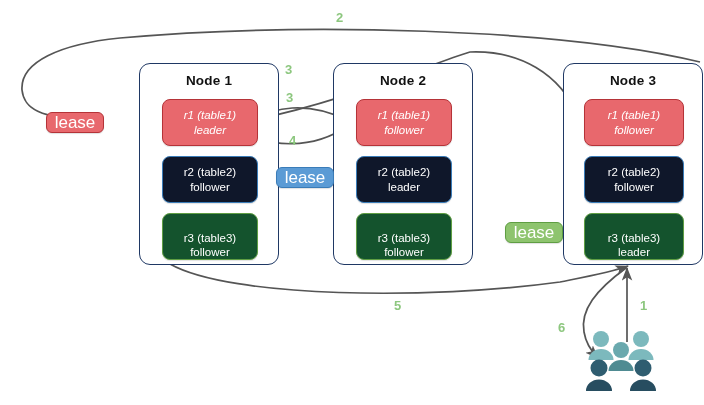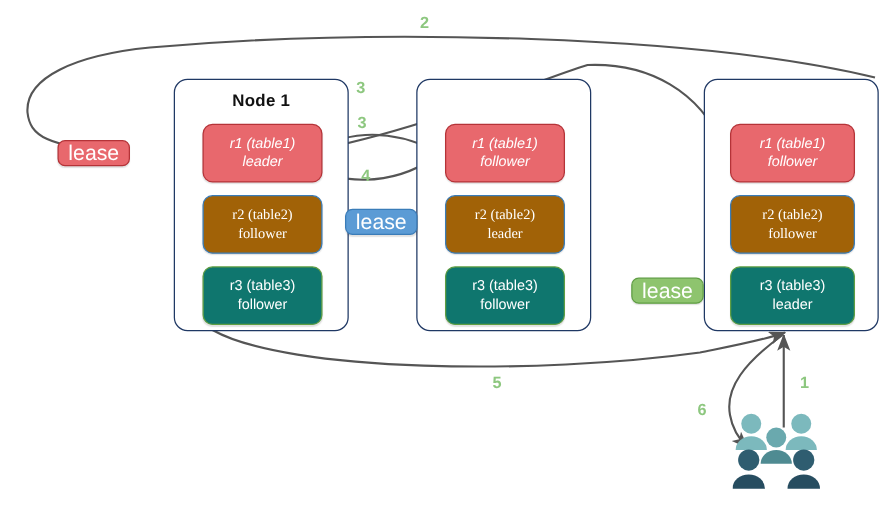--- a/index.html
+++ b/index.html
@@ -41,22 +41,22 @@
     box-sizing:border-box;
     display:flex;align-items:center;justify-content:center;
     text-align:center;
     line-height:1.22;
     font-size:11.5px;
     color:#ffffff;
     box-shadow:0 1px 1px rgba(0,0,0,.12);
   }
   .node.wide .replica{left:20px;width:100px;}
   .r-red  {background:#e8686d;border:1.6px solid #b53338;font-style:italic;}
-  .r-blue {background:#a16207;border:1.6px solid #3a7cb8;font-family:Liberation Serif, serif;}
-  .r-green{background:#0f766e;border:1.6px solid #5f9e43;}
+  .r-blue {background:#0f172a;border:1.6px solid #3a7cb8;}
+  .r-green{background:#14532d;border:1.6px solid #5f9e43;align-items:flex-end;}
   .slot0{top:35px;}
   .slot1{top:92px;}
   .slot2{top:149px;}
 
   
   .lease{
     position:absolute;
     width:58px;height:21px;
     border-radius:6px;
     box-sizing:border-box;
@@ -126,20 +126,21 @@
     </div>
     <div class="replica r-green slot2">
       <span>
         <span>r3 (table3)</span><br>
         <span>follower</span>
       </span>
     </div>
   </div>
 
   <div class="node" id="node2" style="left:333px;top:63px;width:140px;height:202px;">
+    <div class="node-title">Node 2</div>
 
     <div class="replica r-red slot0">
       <span>
         <span>r1 (table1)</span><br>
         <span>follower</span>
       </span>
     </div>
     <div class="replica r-blue slot1">
       <span>
         <span>r2 (table2)</span><br>
@@ -148,20 +149,21 @@
     </div>
     <div class="replica r-green slot2">
       <span>
         <span>r3 (table3)</span><br>
         <span>follower</span>
       </span>
     </div>
   </div>
 
   <div class="node wide" id="node3" style="left:563px;top:63px;width:140px;height:202px;">
+    <div class="node-title">Node 3</div>
 
     <div class="replica r-red slot0">
       <span>
         <span>r1 (table1)</span><br>
         <span>follower</span>
       </span>
     </div>
     <div class="replica r-blue slot1">
       <span>
         <span>r2 (table2)</span><br>

